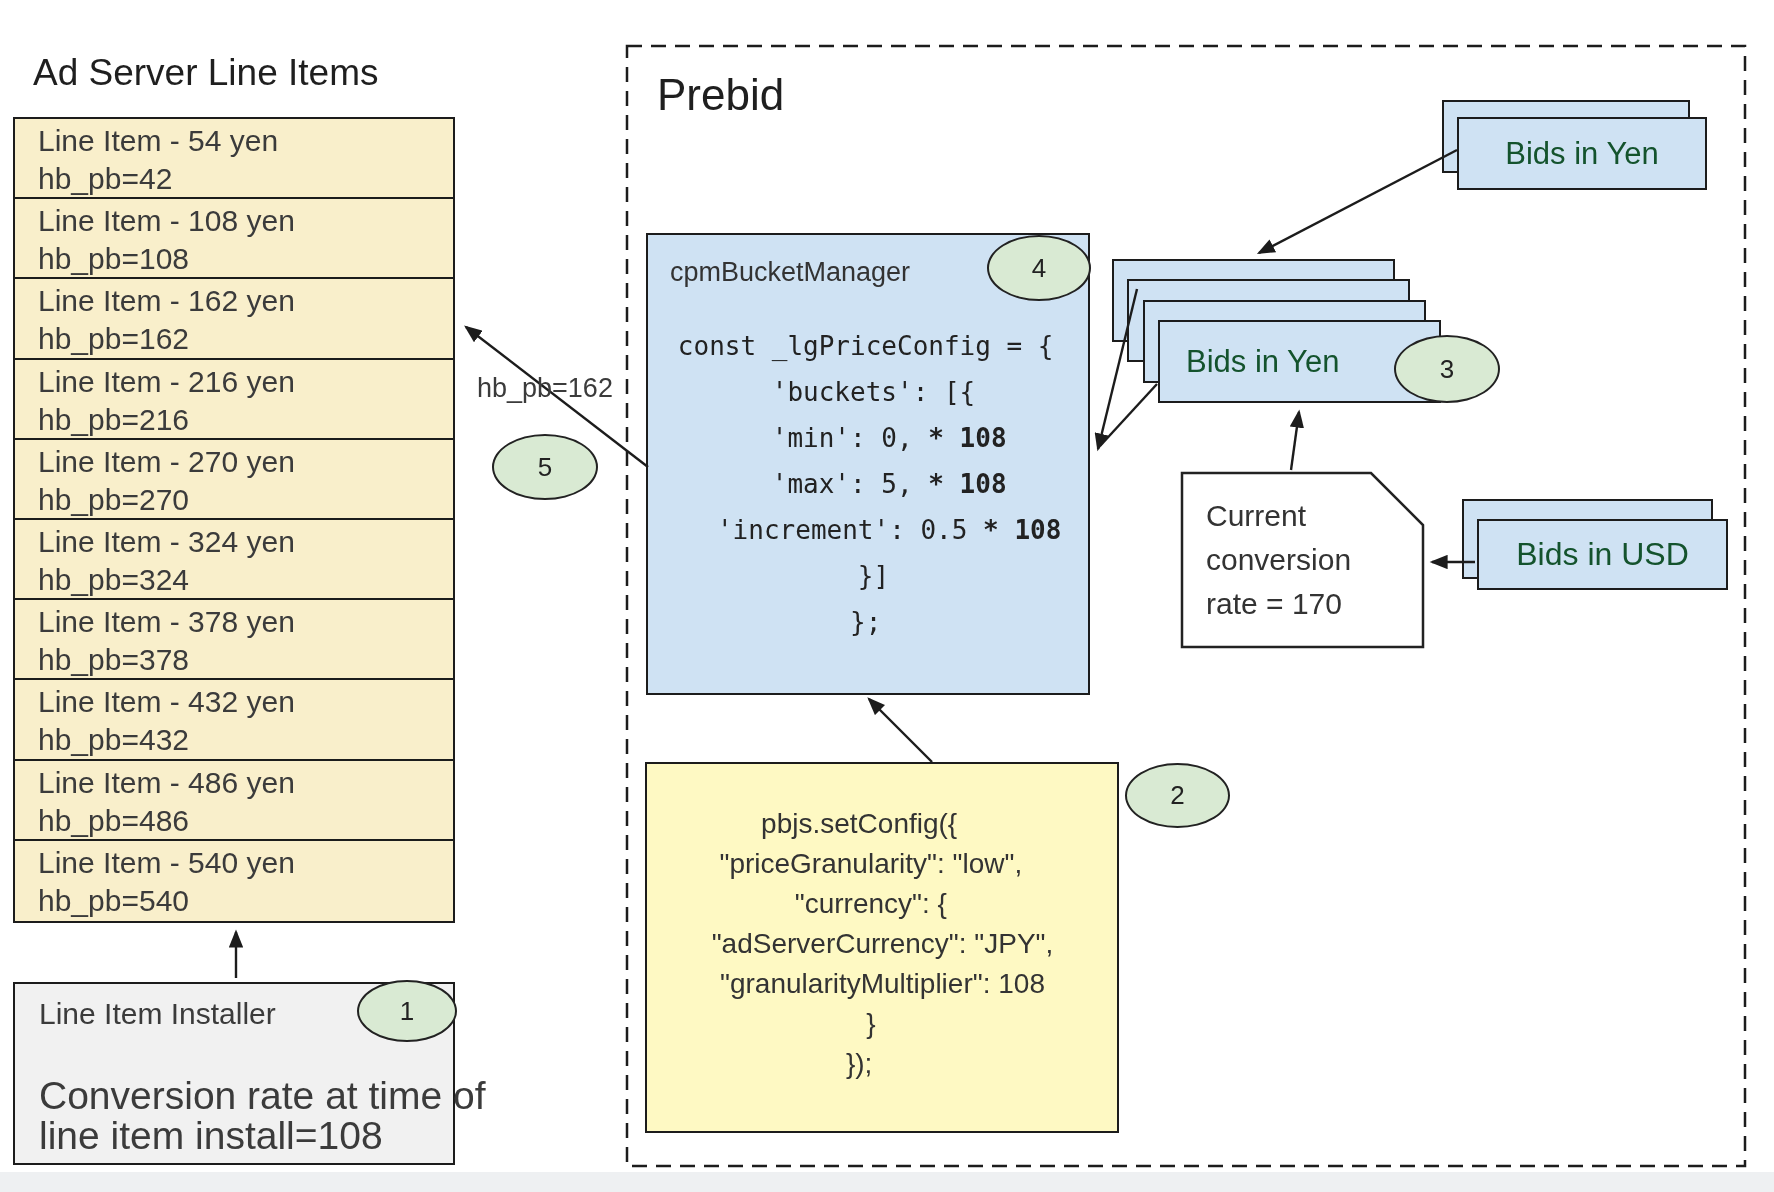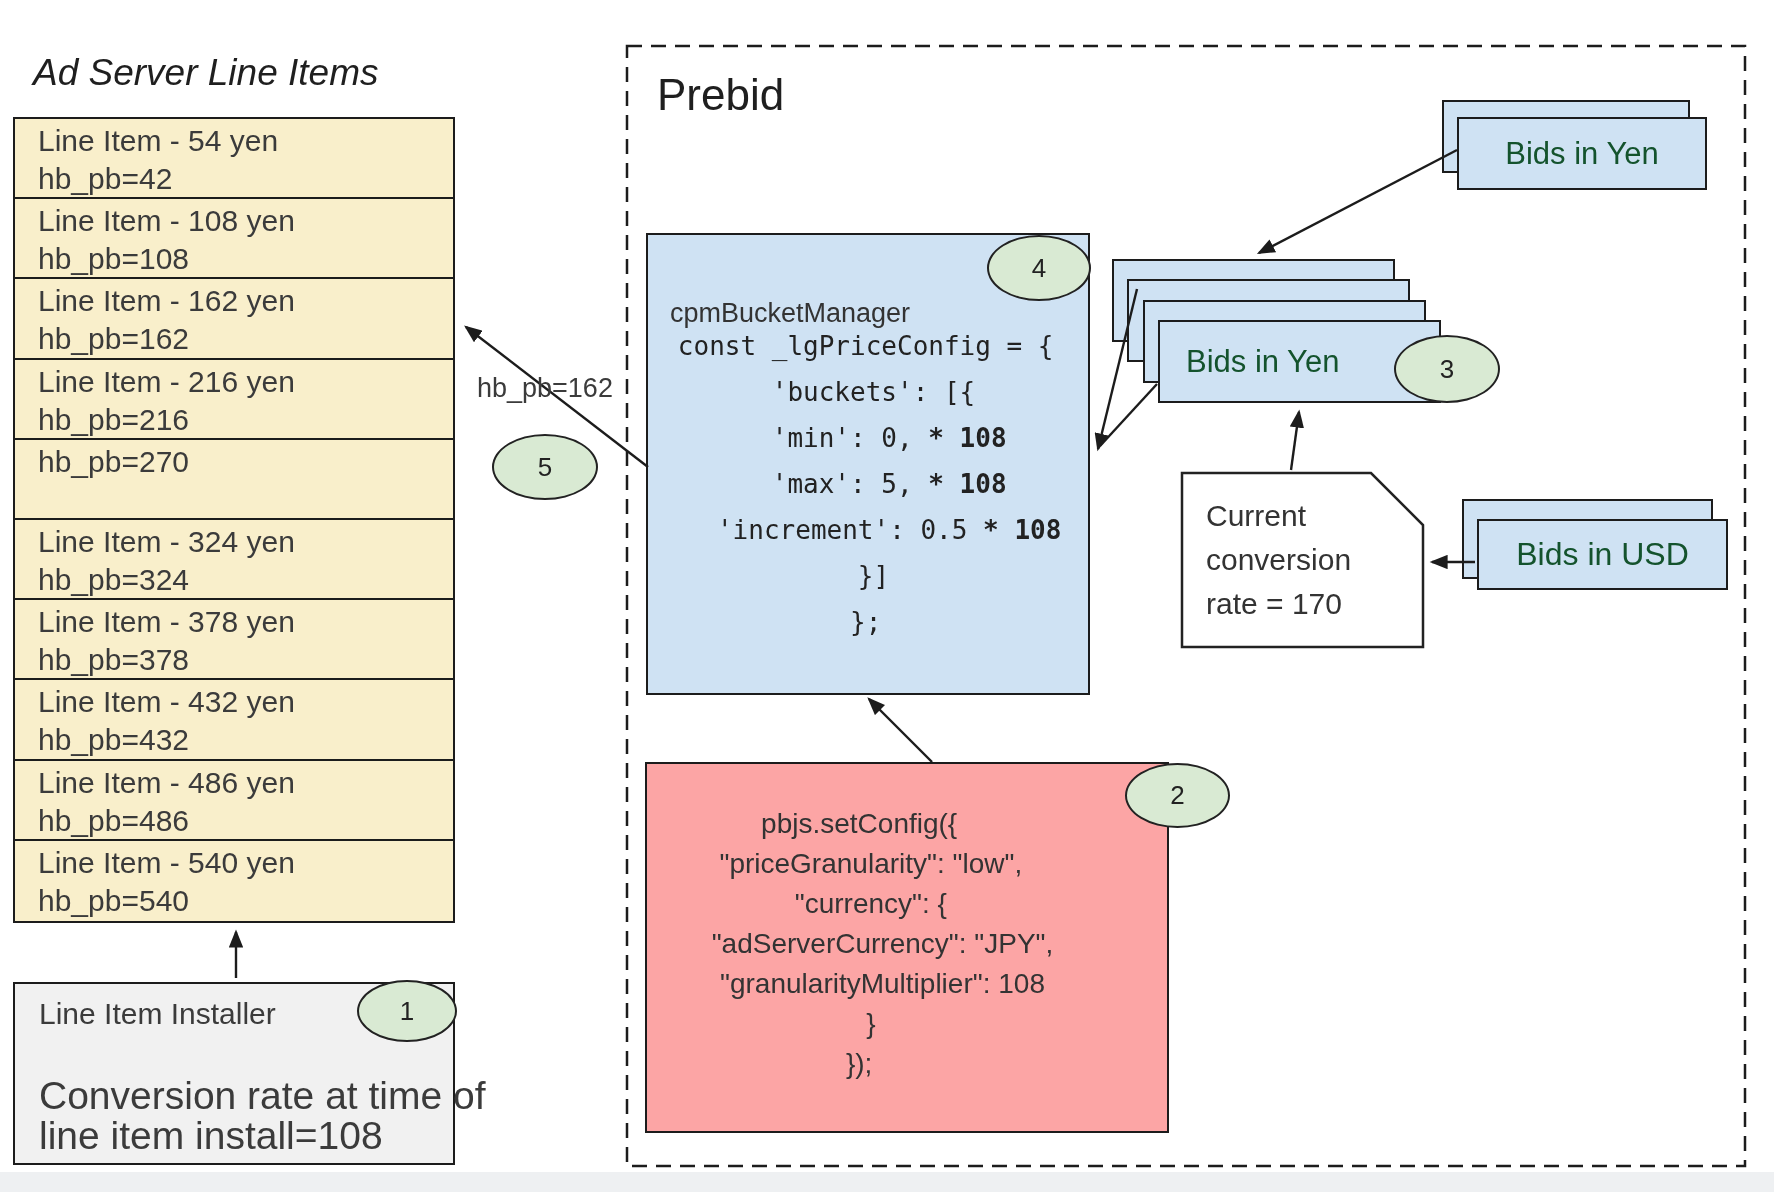--- a/index.html
+++ b/index.html
@@ -2,49 +2,49 @@
 <html><head>
 <meta charset="utf-8">
 <style>
   html,body{margin:0;padding:0;background:#ffffff;}
   .canvas{
     position:relative;width:1774px;height:1192px;background:#ffffff;overflow:hidden;
     font-family:"Liberation Sans", sans-serif;color:#3b3b3b;
   }
   .abs{position:absolute;box-sizing:border-box;}
   
-  .diagram-title{font-size:37px;color:#1f1f1f;white-space:nowrap;z-index:3;font-style:italic;}
+  .diagram-title{font-size:37px;color:#1f1f1f;white-space:nowrap;z-index:3;}
   .li-table{
     left:13px;top:117px;width:442px;height:806px;
     background:#f9efcb;border:2px solid #1c1c1c;
     display:grid;grid-template-rows:repeat(10,1fr);z-index:1;
   }
   .li-row{border-bottom:2px solid #1c1c1c;padding:3px 0 0 23px;overflow:hidden;}
   .li-row:last-child{border-bottom:none;}
   .li-line{font-size:30px;line-height:38px;white-space:nowrap;}
   .installer{
     left:13px;top:982px;width:442px;height:183px;
     background:#f1f1f1;border:2px solid #1c1c1c;z-index:1;
   }
   .installer-title{position:absolute;left:24px;top:13px;font-size:30px;}
   .installer-note{position:absolute;left:24px;top:92px;font-size:39px;line-height:40px;white-space:nowrap;}
   
   .prebid-title{font-size:44px;color:#1f1f1f;z-index:3;white-space:nowrap;}
   .cpm-box{
     left:646px;top:233px;width:444px;height:462px;
     background:#cfe2f3;border:2px solid #1c1c1c;z-index:1;
   }
-  .cpm-label{position:absolute;left:22px;top:22px;font-size:27px;color:#333;margin-top:41px;}
+  .cpm-label{position:absolute;left:22px;top:22px;font-size:27px;color:#333;}
   .cpm-code{position:absolute;left:22px;top:88px;font-family:"DejaVu Sans Mono",monospace;
     font-size:26px;line-height:46px;color:#222;}
   .code-line{white-space:pre;text-align:center;}
   .code-bold{font-weight:700;white-space:pre;}
   .pbjs-box{
-    left:645px;top:762px;width:524px;height:371px;
-    background:#fca5a5;border:2px solid #1c1c1c;z-index:1;padding-left:28px;
+    left:645px;top:762px;width:474px;height:371px;
+    background:#fef9c3;border:2px solid #1c1c1c;z-index:1;padding-left:28px;
   }
   .pbjs-code{position:absolute;left:18px;top:40px;font-size:28px;line-height:40px;color:#333;}
   
   .card{background:#cfe2f3;border:2px solid #1c1c1c;z-index:1;
     display:flex;align-items:center;justify-content:center;font-size:31px;color:#14532d;}
   .card.blank{z-index:1;}
   .card-tr-back {left:1442px;top:100px;width:248px;height:73px;}
   .card-tr-front{left:1457px;top:117px;width:250px;height:73px;}
   .card-st0{left:1112px;top:259px;width:283px;height:83px;}
   .card-st1{left:1127px;top:279px;width:283px;height:83px;}
@@ -90,20 +90,21 @@
     </div>
     <div class="li-row">
       <div class="li-line">Line Item - 162 yen</div>
       <div class="li-line">hb_pb=162</div>
     </div>
     <div class="li-row">
       <div class="li-line">Line Item - 216 yen</div>
       <div class="li-line">hb_pb=216</div>
     </div>
     <div class="li-row">
+      <div class="li-line">Line Item - 270 yen</div>
       <div class="li-line">hb_pb=270</div>
     </div>
     <div class="li-row">
       <div class="li-line">Line Item - 324 yen</div>
       <div class="li-line">hb_pb=324</div>
     </div>
     <div class="li-row">
       <div class="li-line">Line Item - 378 yen</div>
       <div class="li-line">hb_pb=378</div>
     </div>

